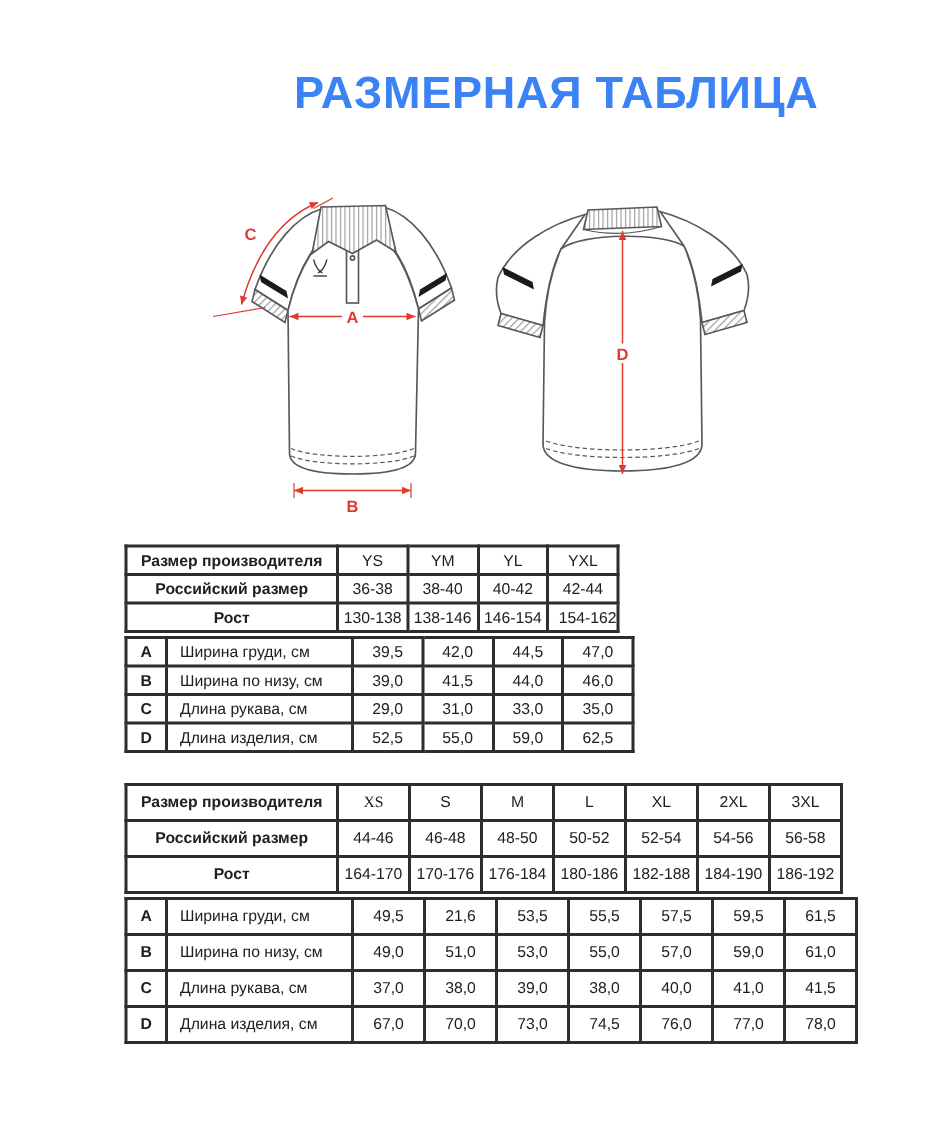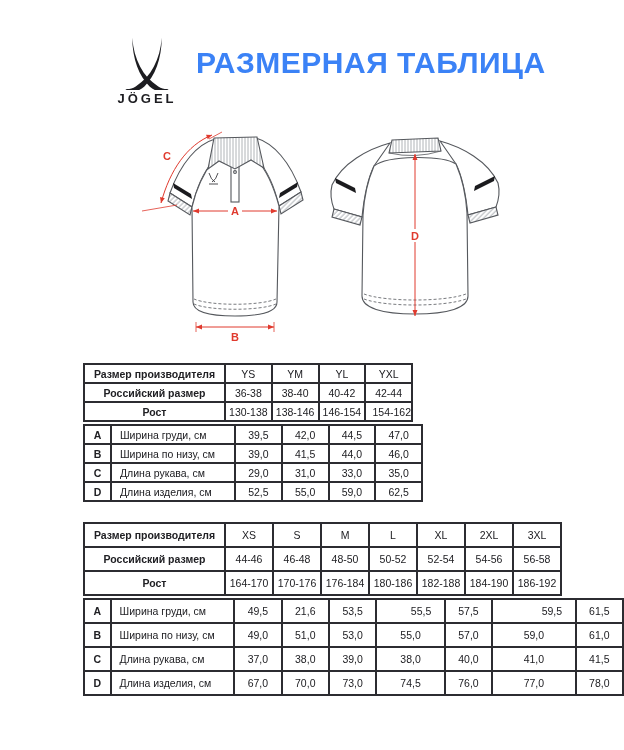--- a/index.html
+++ b/index.html
@@ -36,27 +36,20 @@
   td.mname{text-align:left;padding-left:8px;font-weight:normal;}
   td.val,td.code{font-weight:normal;}
   .red{fill:#e03a2e;}
   text.mlabel{font-weight:bold;font-size:11px;fill:#e03a2e;font-family:"Liberation Sans",sans-serif;}
 </style>
 </head>
 <body>
 
 <div class="page">
 
-  <div class="logo">
-    <svg width="52" height="54" viewBox="0 0 60 62">
-      <path fill="#1d1d21" d="M13,2 C15,27 25,47 43,58 C47,60.5 51,61.5 55,61 C49,66 40,64.5 33,58 C21,47 13,26 13,2 Z"></path>
-      <path fill="#1d1d21" d="M47,2 C45,27 35,47 17,58 C13,60.5 9,61.5 5,61 C11,66 20,64.5 27,58 C39,47 47,26 47,2 Z"></path>
-    </svg>
-    <div class="logo-text">JÖGEL</div>
-  </div>
 
   <div class="title">РАЗМЕРНАЯ ТАБЛИЦА</div>
 
   <svg class="diagram diagram-front" width="190" height="230" viewBox="0 0 190 230">
     <defs>
       <pattern id="vhatchF" width="3" height="4" patternUnits="userSpaceOnUse">
         <rect width="3" height="4" fill="#ffffff"></rect>
           <line x1="1" y1="0" x2="1" y2="4" stroke="#9aa0a4" stroke-width="0.8"></line>
       </pattern>
       <pattern id="dhatchF" width="3.5" height="3.5" patternUnits="userSpaceOnUse" patternTransform="rotate(45)">
@@ -221,21 +214,21 @@
           </tr>
         </tbody>
       </table>
   </div>
 
   <div class="size-table size-table-2">
     <table class="t-head-wrap">
         <tbody class="t-head">
           <tr>
             <th class="lbl" style="width: 139px;">Размер производителя</th>
-            <td class="code" style="width: 46px;">XS</td>
+            <td class="code" style="width: 46px; font-family: Liberation Serif, serif;">XS</td>
             <td class="code" style="width: 46px;">S</td>
             <td class="code" style="width: 46px;">M</td>
             <td class="code" style="width: 46px;">L</td>
             <td class="code" style="width: 46px;">XL</td>
             <td class="code" style="width: 46px;">2XL</td>
             <td class="code" style="width: 46px;">3XL</td>
           </tr>
           <tr>
             <th class="lbl" style="width: 139px;">Российский размер</th>
             <td class="code" style="width: 46px;">44-46</td>
@@ -259,23 +252,23 @@
         </tbody>
       </table>
     <table class="t-body-wrap">
         <tbody class="t-body">
           <tr>
             <th class="letter" style="width: 25px;">A</th>
             <td class="mname" style="width: 114px;">Ширина груди, см</td>
             <td class="val" style="width: 46px;">49,5</td>
             <td class="val" style="width: 46px;">21,6</td>
             <td class="val" style="width: 46px;">53,5</td>
-            <td class="val" style="width: 46px; padding-left: 21px;">55,5</td>
+            <td class="val" style="width: 46px;">55,5</td>
             <td class="val" style="width: 46px;">57,5</td>
-            <td class="val" style="width: 46px; padding-left: 36px;">59,5</td>
+            <td class="val" style="width: 46px;">59,5</td>
             <td class="val" style="width: 46px;">61,5</td>
           </tr>
           <tr>
             <th class="letter" style="width: 25px;">B</th>
             <td class="mname" style="width: 114px;">Ширина по низу, см</td>
             <td class="val" style="width: 46px;">49,0</td>
             <td class="val" style="width: 46px;">51,0</td>
             <td class="val" style="width: 46px;">53,0</td>
             <td class="val" style="width: 46px;">55,0</td>
             <td class="val" style="width: 46px;">57,0</td>

